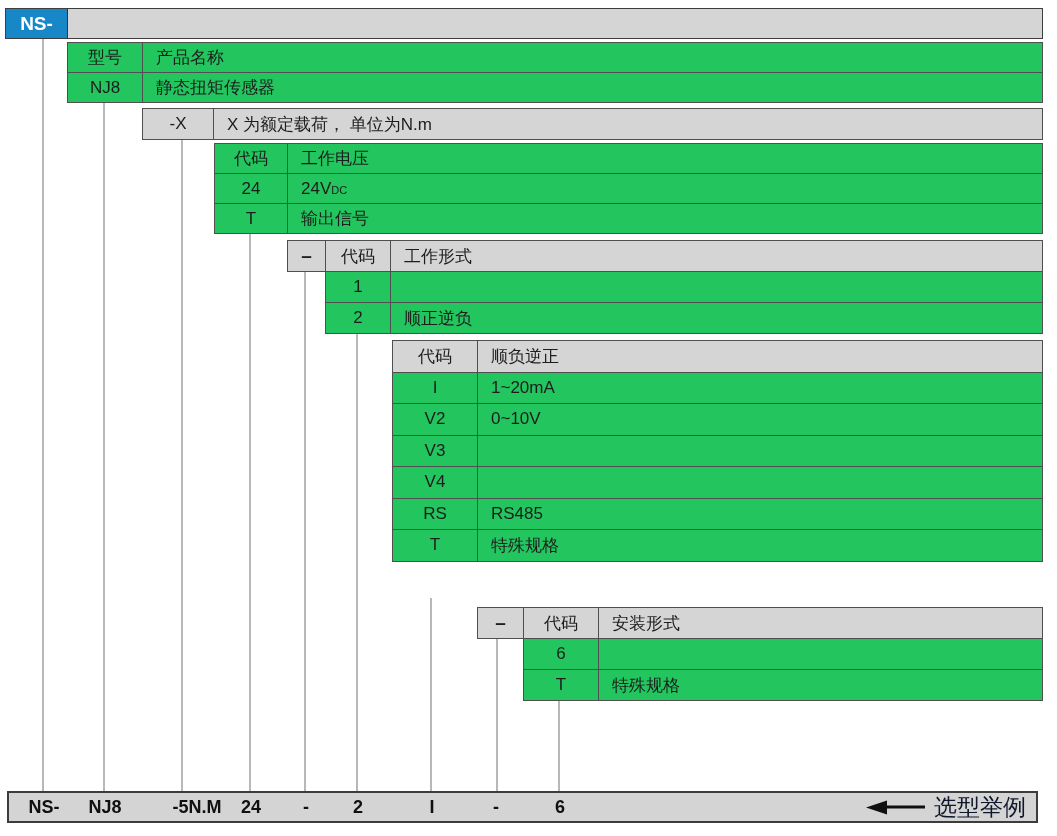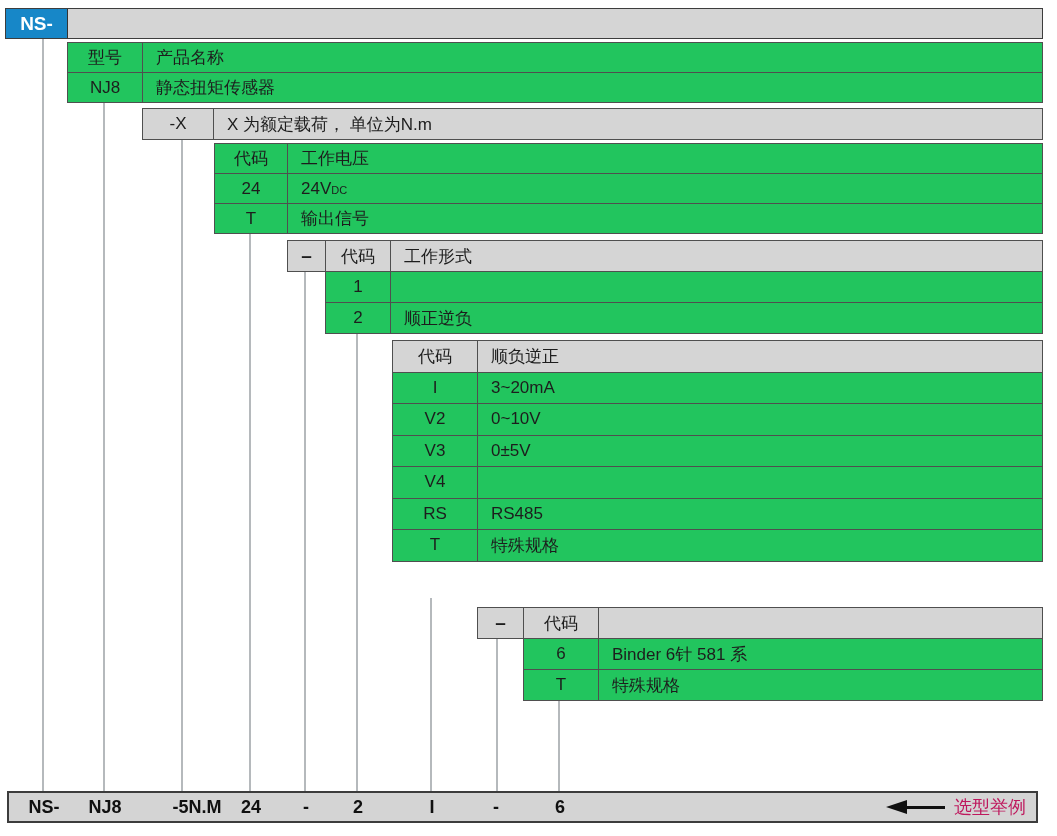--- a/index.html
+++ b/index.html
@@ -64,21 +64,21 @@
   
   .bar{position:absolute;left:7px;top:791px;width:1031px;height:32px;background:#d4d4d4;
        border:2px solid #3c3c3c;box-sizing:border-box;}
   .bar-item{position:absolute;top:50%;transform:translate(-50%,-50%);
             font-weight:bold;font-size:18px;color:#101010;white-space:nowrap;}
   .arrow-wrap{position:absolute;right:10px;top:50%;transform:translateY(-50%);
               display:flex;align-items:center;}
   .arrow-head{width:0;height:0;border-top:7px solid transparent;border-bottom:7px solid transparent;
               border-right:21px solid #101010;}
   .arrow-line{width:38px;height:3px;background:#101010;}
-  .arrow-label{margin-left:9px;font-size:18px;color:#be185d;}
+  .arrow-label{margin-left:9px;font-size:23px;color:#0f172a;}
 
   .txt{font-size:17px;}
 </style>
 </head>
 <body>
 
 <div class="canvas">
 
   <div class="vline" style="left:42px;top:39px;height:752px;"></div>
   <div class="vline" style="left:103px;top:103px;height:688px;"></div>
@@ -146,51 +146,50 @@
     </div>
   </div>
 
   <div class="tbl tF">
     <div class="row hdr">
       <div class="cell code txt">代码</div>
       <div class="cell desc txt">顺负逆正</div>
     </div>
     <div class="row">
       <div class="cell code txt">I</div>
-      <div class="cell desc txt">3~20mA</div>
+      <div class="cell desc txt">1~20mA</div>
     </div>
     <div class="row">
       <div class="cell code txt">V2</div>
       <div class="cell desc txt">0~10V</div>
     </div>
     <div class="row">
       <div class="cell code txt">V3</div>
-      <div class="cell desc txt">0±5V</div>
     </div>
     <div class="row">
       <div class="cell code txt">V4</div>
     </div>
     <div class="row">
       <div class="cell code txt">RS</div>
       <div class="cell desc txt">RS485</div>
     </div>
     <div class="row">
       <div class="cell code txt">T</div>
       <div class="cell desc txt">特殊规格</div>
     </div>
   </div>
 
   <div class="tbl tG">
     <div class="row hdr">
       <div class="cell dash-cell">–</div>
       <div class="cell code txt">代码</div>
+      <div class="cell desc txt">安装形式</div>
     </div>
     <div class="row indent">
       <div class="cell code txt">6</div>
-      <div class="cell desc txt">Binder 6针 581 系</div>
     </div>
     <div class="row indent">
       <div class="cell code txt">T</div>
       <div class="cell desc txt">特殊规格</div>
     </div>
   </div>
 
   <div class="bar">
     <span class="bar-item" style="left:35px;">NS-</span>
     <span class="bar-item" style="left:96px;">NJ8</span>

